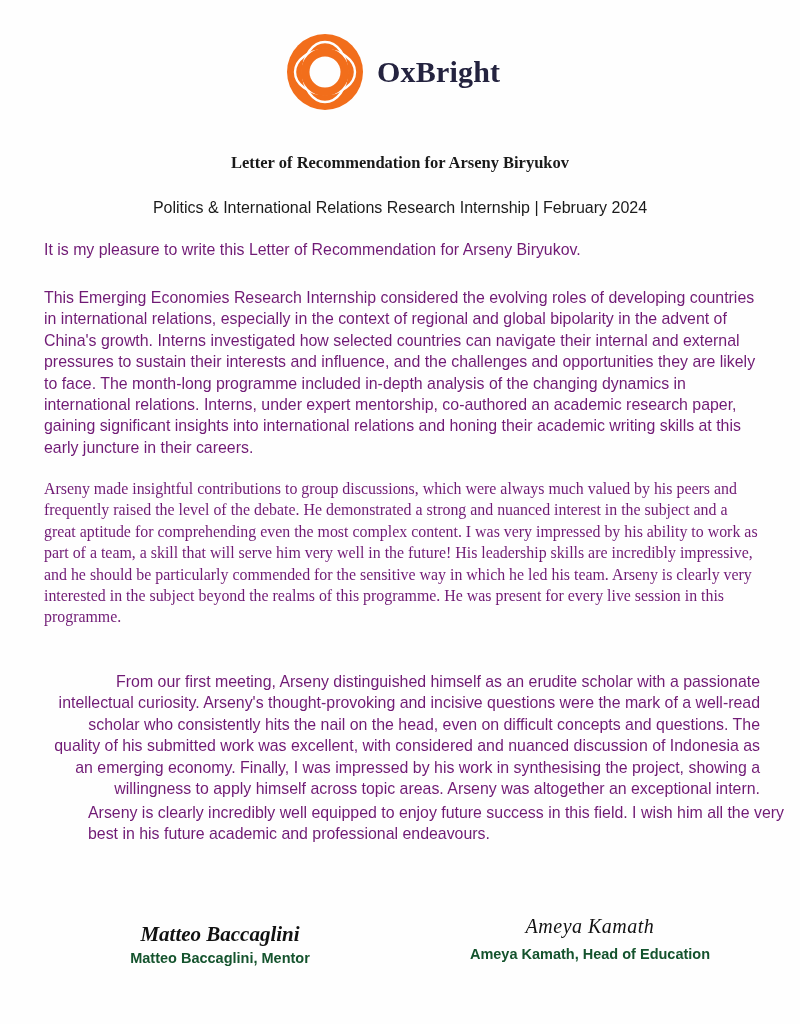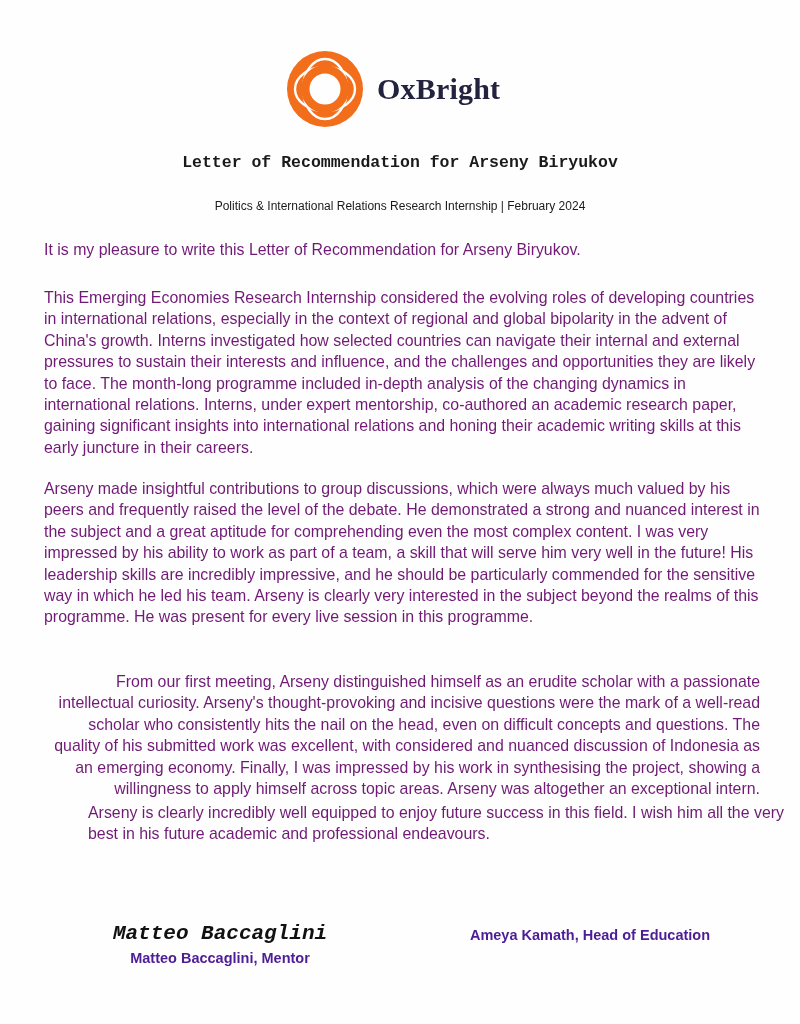--- a/index.html
+++ b/index.html
@@ -11,95 +11,95 @@
     width: 800px;
     height: 1024px;
     position: relative;
     overflow: hidden;
     color: #1a1a1a;
     font-family: "Liberation Sans", "DejaVu Sans", sans-serif;
   }
   .logo {
     position: absolute;
     left: 287px;
-    top: 51px;
+    top: 34px;
     display: flex;
     align-items: center;
   }
   .logo svg { display: block; }
   .logo-text {
     font-family: "Liberation Serif", "DejaVu Serif", serif;
     font-weight: bold;
     font-size: 30px;
     color: #24233f;
     margin-left: 14px;
     letter-spacing: 0.2px;
   }
   .title {
     position: absolute;
     top: 153px;
     left: 0;
     width: 800px;
     text-align: center;
-    font-family: Liberation Mono, monospace;
+    font-family: Liberation Serif, serif;
     font-weight: bold;
     font-size: 16.5px;
     color: #1a1a1a;
   }
   .subtitle {
     position: absolute;
     top: 199px;
     left: 0;
     width: 800px;
     text-align: center;
-    font-size: 12px;
+    font-size: 16px;
     color: #1a1a1a;
   }
   .body-text {
     position: absolute;
     left: 44px;
     width: 716px;
     font-size: 15.9px;
     line-height: 21.4px;
     color: #701a75;
     margin: 0;
   }
   .p-intro { top: 239px; }
   .p1 { top: 287px; }
-  .p2 { top: 478px; }
+  .p2 { top: 478px; font-family: Liberation Serif, serif; }
   .p3 { top: 671px; text-align: right; }
   .p4 { top: 802px; margin-left: 44px; }
 
   .sig-block {
     position: absolute;
     text-align: center;
   }
   .sig-left { left: 100px; width: 240px; top: 920px; }
   .sig-right { left: 445px; width: 290px; top: 912px; }
   .sig-script {
-    font-family: Liberation Mono, monospace;
+    font-family: Liberation Serif, serif;
     font-style: italic;
     font-weight: bold;
     font-size: 21px;
     color: #111;
     line-height: 28px;
   }
   .sig-script.cursive {
     font-weight: normal;
     font-size: 20px;
     letter-spacing: 0.5px;
   }
   .sig-name {
     font-family: "Liberation Sans", "DejaVu Sans", sans-serif;
     font-weight: bold;
     font-size: 14.5px;
-    color: #4c1d95;
+    color: #14532d;
     margin-top: 2px;
   }
-  .sig-right .sig-name { margin-top: 15px; }
+  .sig-right .sig-name { margin-top: 6px; }
 </style>
 </head>
 <body>
 
 <div class="logo">
   <svg width="76" height="76" viewBox="0 0 76 76">
     <defs>
       <clipPath id="outerClip">
           <circle cx="38" cy="38" r="38"></circle>
         </clipPath>
@@ -124,14 +124,15 @@
 <p class="body-text p2">Arseny made insightful contributions to group discussions, which were always much valued by his peers and frequently raised the level of the debate. He demonstrated a strong and nuanced interest in the subject and a great aptitude for comprehending even the most complex content. I was very impressed by his ability to work as part of a team, a skill that will serve him very well in the future! His leadership skills are incredibly impressive, and he should be particularly commended for the sensitive way in which he led his team. Arseny is clearly very interested in the subject beyond the realms of this programme. He was present for every live session in this programme.</p>
 <p class="body-text p3">From our first meeting, Arseny distinguished himself as an erudite scholar with a passionate intellectual curiosity. Arseny's thought-provoking and incisive questions were the mark of a well-read scholar who consistently hits the nail on the head, even on difficult concepts and questions. The quality of his submitted work was excellent, with considered and nuanced discussion of Indonesia as an emerging economy. Finally, I was impressed by his work in synthesising the project, showing a willingness to apply himself across topic areas. Arseny was altogether an exceptional intern.</p>
 <p class="body-text p4">Arseny is clearly incredibly well equipped to enjoy future success in this field. I wish him all the very best in his future academic and professional endeavours.</p>
 
 <div class="sig-block sig-left">
   <div class="sig-script">Matteo Baccaglini</div>
   <div class="sig-name">Matteo Baccaglini, Mentor</div>
 </div>
 
 <div class="sig-block sig-right">
+  <div class="sig-script cursive">Ameya Kamath</div>
   <div class="sig-name">Ameya Kamath, Head of Education</div>
 </div>
 
 </body></html>

